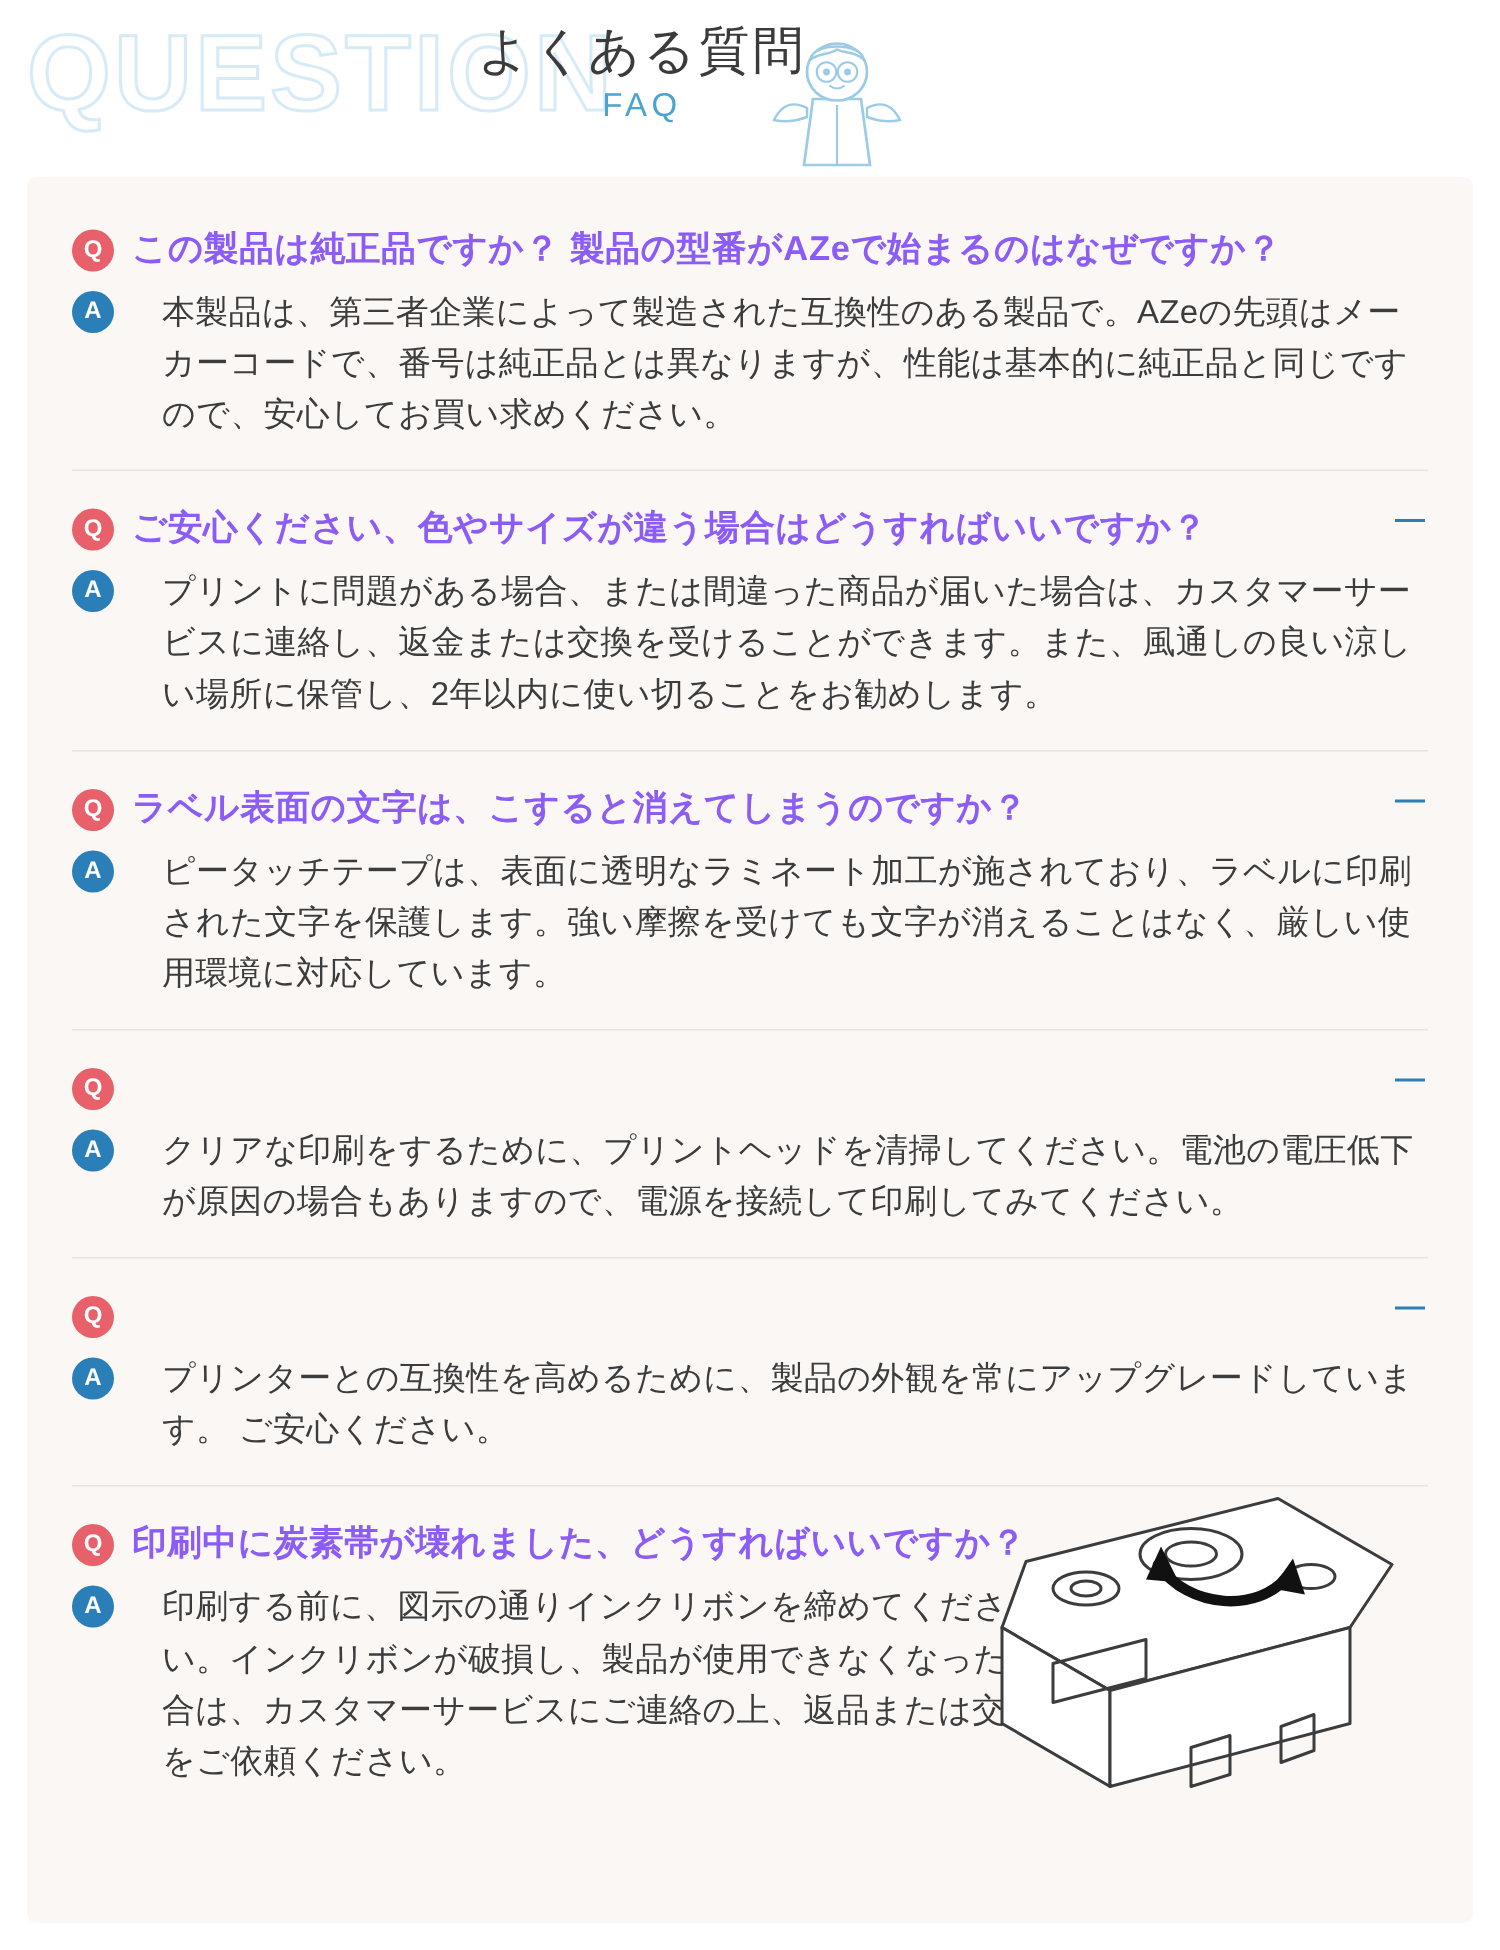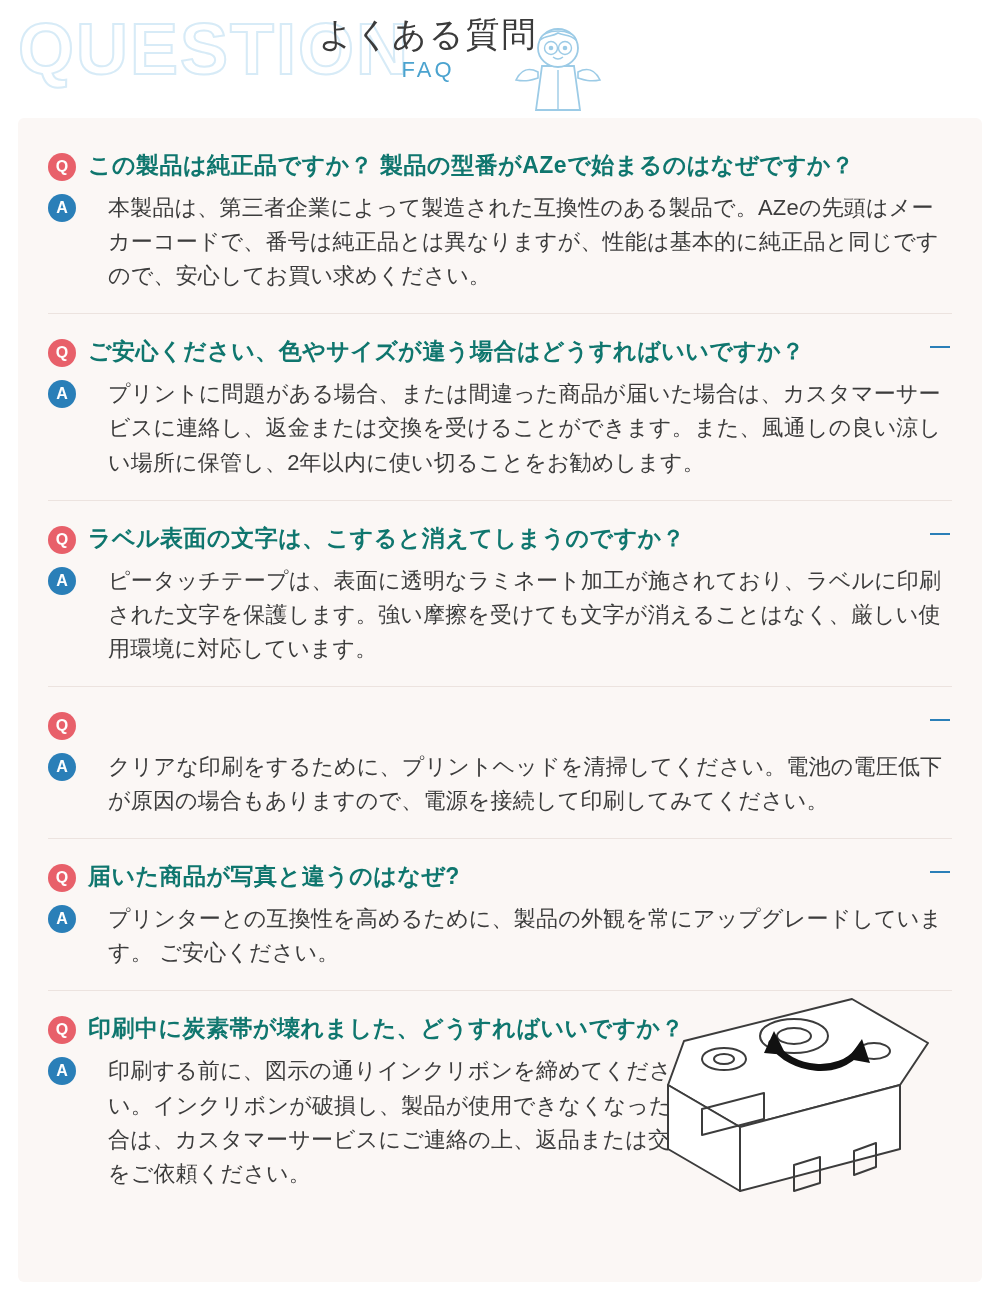--- a/index.html
+++ b/index.html
@@ -113,21 +113,21 @@
     line-height: 28px;
     text-align: center;
     margin-top: 3px;
   }
   .badge-q { background: #e8606a; }
   .badge-a { background: #2a7fb8; }
 
   .q-text {
     font-size: 23px;
     font-weight: bold;
-    color: #0f766e;
+    color: #8b5cf6;
     line-height: 1.35;
     letter-spacing: 0.5px;
     padding-right: 44px;
   }
   .a-text {
     font-size: 22px;
     color: #3c3c3c;
     line-height: 1.55;
     letter-spacing: 0.2px;
     margin-left: 20px;
@@ -233,21 +233,20 @@
       <div class="a-row">
         <div class="badge badge-a">A</div>
         <div class="a-text">クリアな印刷をするために、プリントヘッドを清掃してください。電池の電圧低下が原因の場合もありますので、電源を接続して印刷してみてください。</div>
       </div>
     </div>
 
     <div class="faq-item">
       <div class="toggle"></div>
       <div class="q-row">
         <div class="badge badge-q">Q</div>
-        <div class="q-text">届いた商品が写真と違うのはなぜ?</div>
       </div>
       <div class="a-row">
         <div class="badge badge-a">A</div>
         <div class="a-text">プリンターとの互換性を高めるために、製品の外観を常にアップグレードしています。 ご安心ください。</div>
       </div>
     </div>
 
     <div class="faq-item last">
       <div class="q-row">
         <div class="badge badge-q">Q</div>

